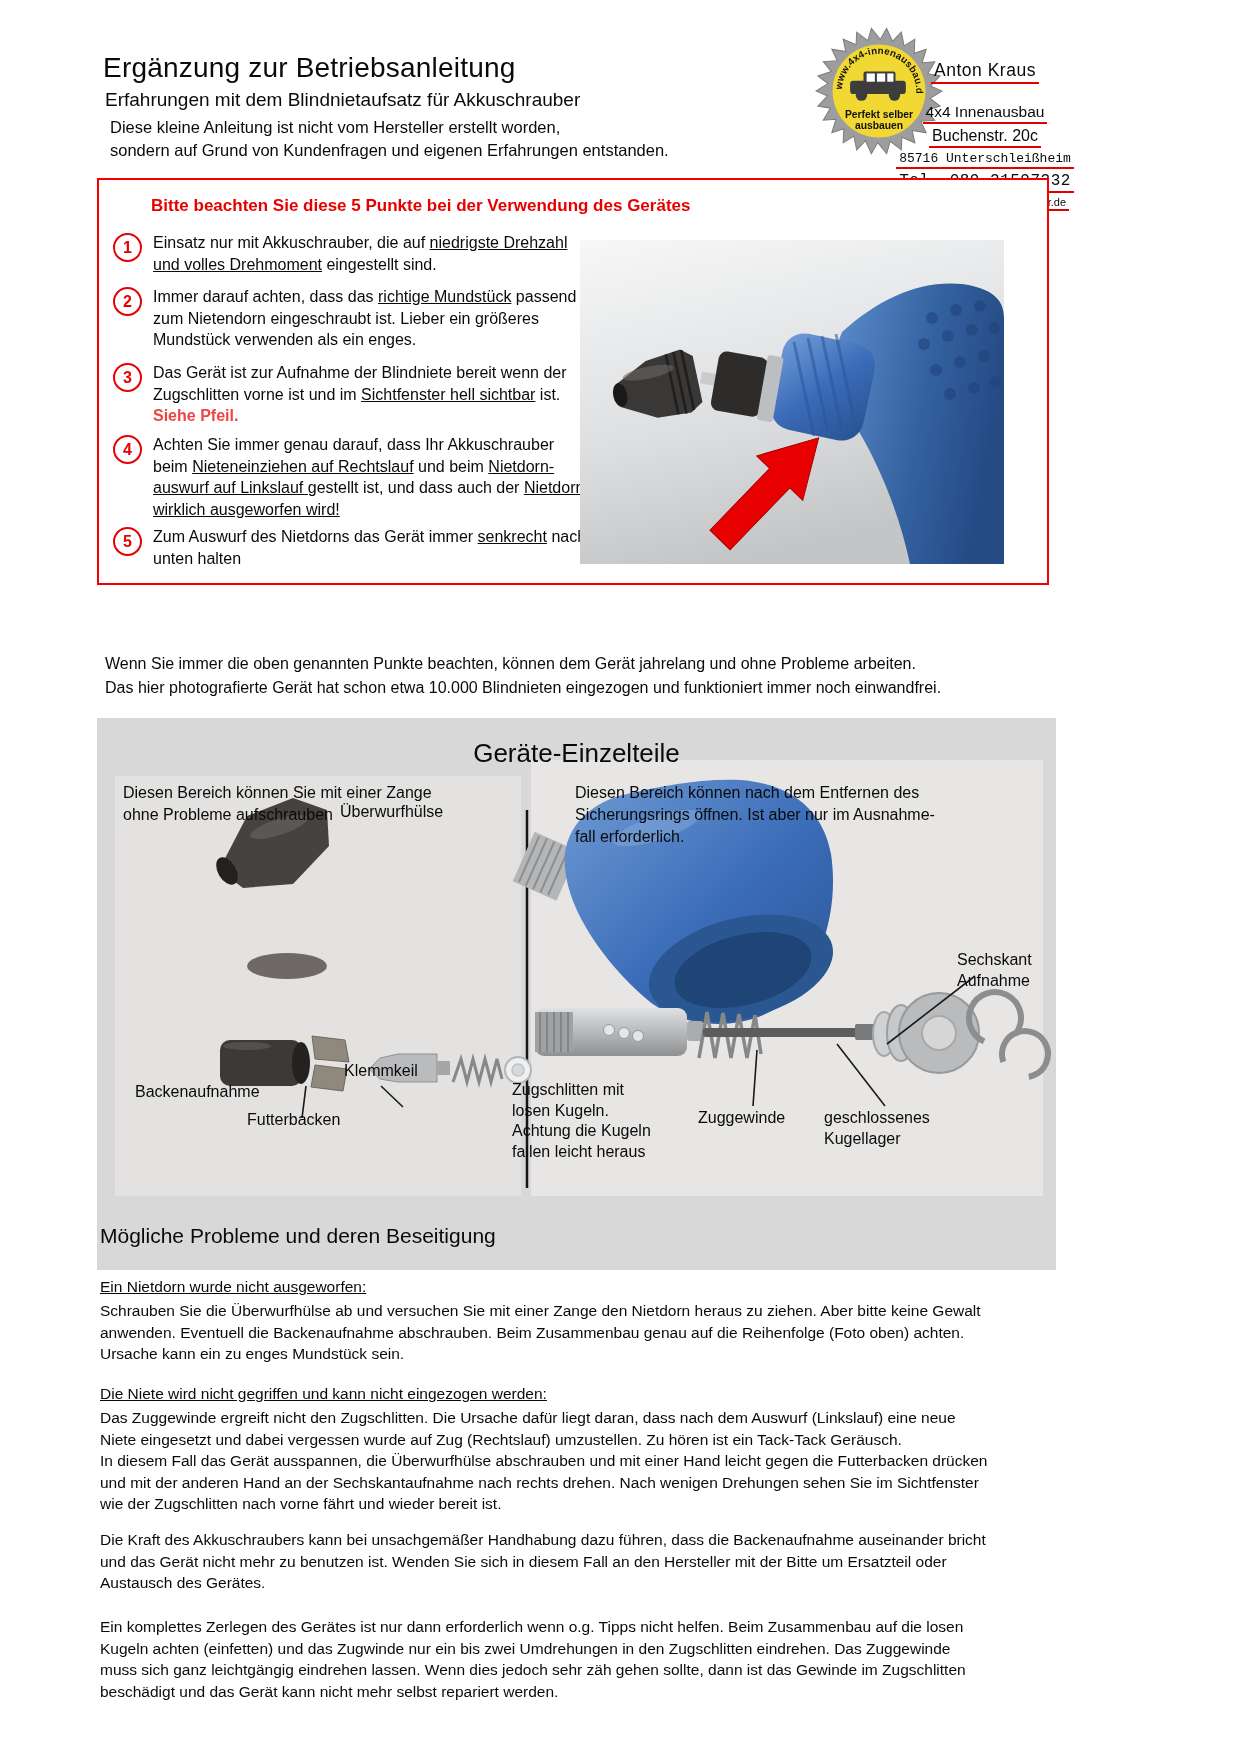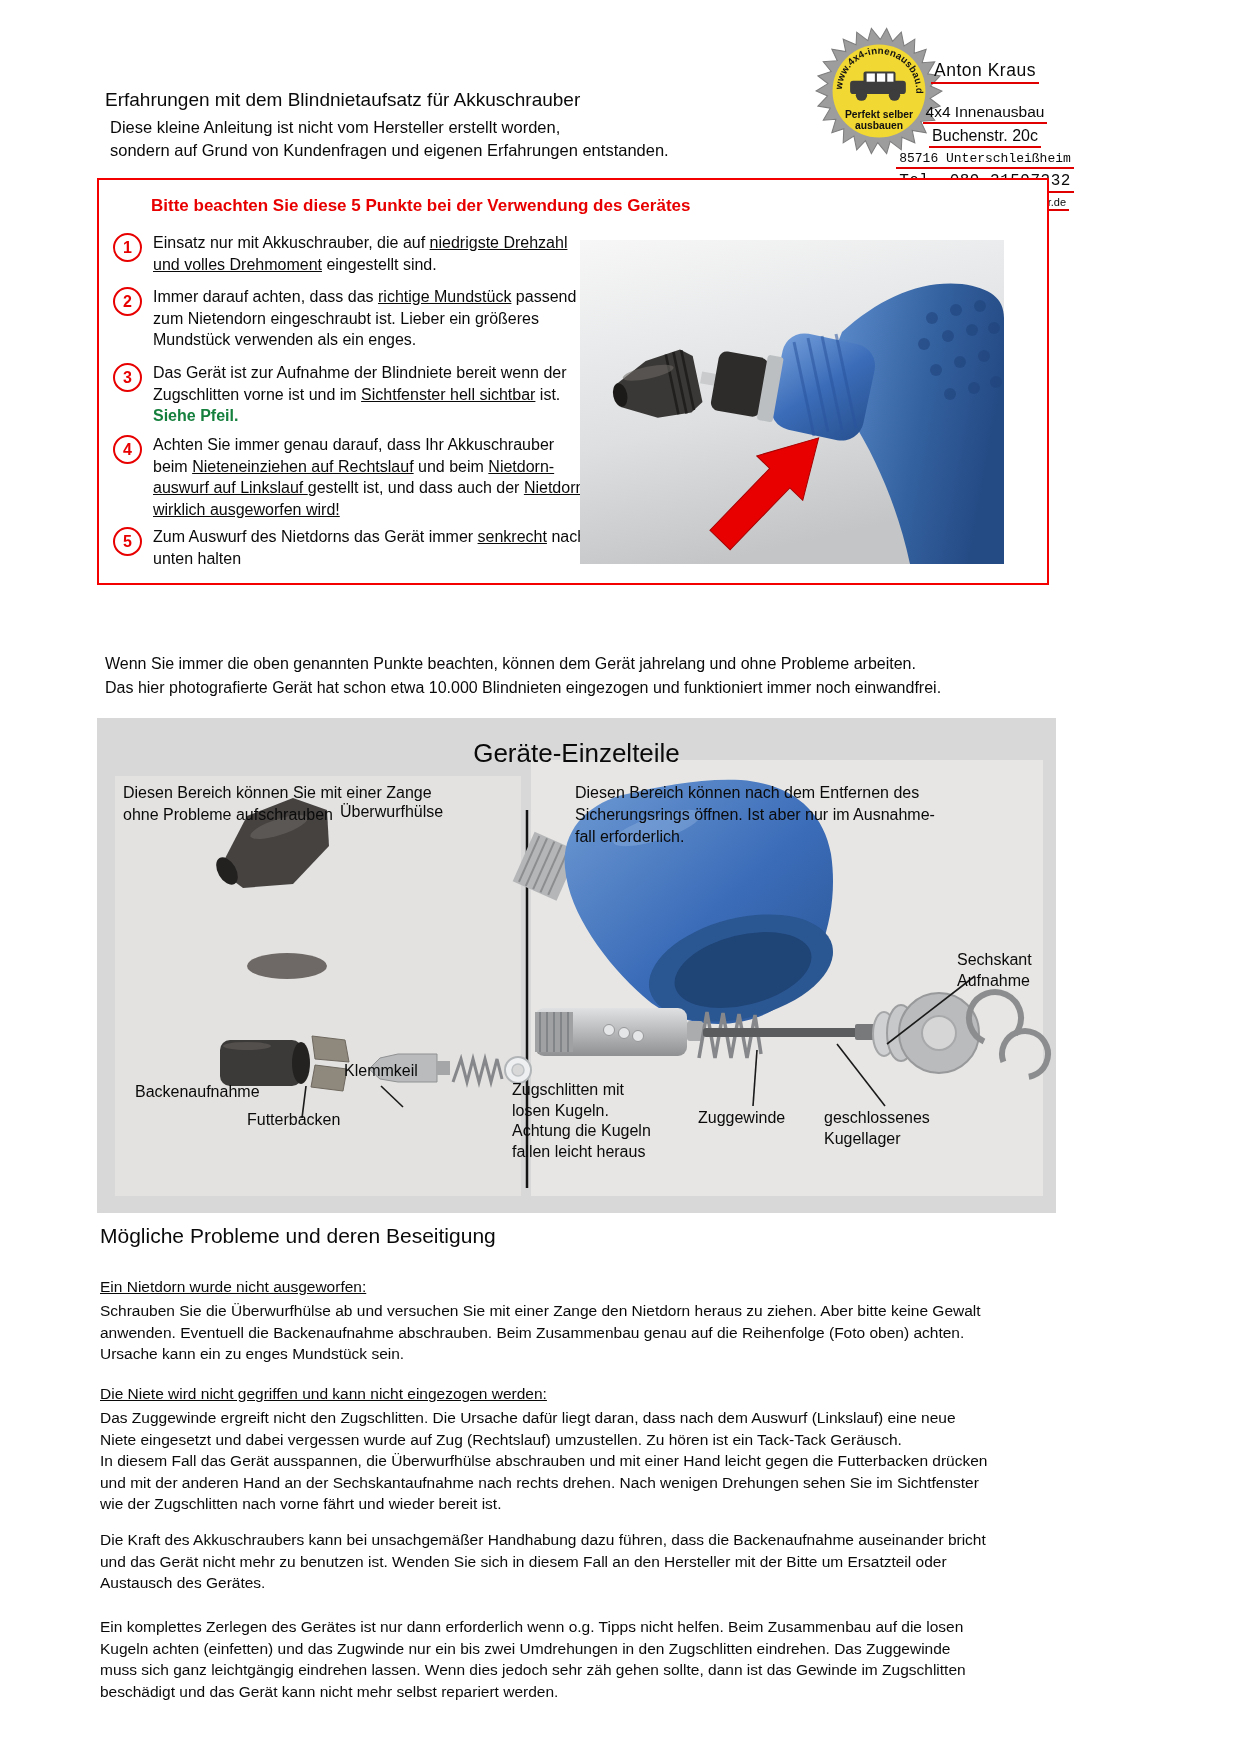--- a/index.html
+++ b/index.html
@@ -23,29 +23,29 @@
   .c-mail{font-size:11px;}
 
   
   .warnbox{left:97px;top:178px;width:948px;height:403px;border:2px solid #f40000;background:#fff;}
   .warn-title{position:absolute;left:52px;top:16px;color:#e80000;font-weight:bold;font-size:17px;}
   .point{position:absolute;left:14px;display:flex;gap:11px;width:480px;}
   .pnum{flex:none;width:25px;height:25px;border:2px solid #e80000;border-radius:50%;color:#e80000;
         font-weight:bold;font-size:16px;display:flex;align-items:center;justify-content:center;margin-top:1px;}
   .ptext{font-size:16px;line-height:21.5px;width:434px;}
   .u{text-decoration:underline;}
-  .rb{color:#15803d;font-weight:bold;}
+  .rb{color:#ef4444;font-weight:bold;}
   .pt1{top:52px}.pt2{top:106px}.pt3{top:182px}.pt4{top:254px}.pt5{top:346px}
   .photo1{position:absolute;left:481px;top:60px;width:424px;height:324px;}
 
   
   .intro{left:105px;top:652px;font-size:16px;line-height:24px;white-space:pre-line;}
 
   
-  .panel{left:97px;top:718px;width:959px;height:495px;background:#d8d8d8;}
+  .panel{left:97px;top:718px;width:959px;height:552px;background:#d8d8d8;}
   .panel-title{position:absolute;left:0;top:20px;width:100%;text-align:center;font-size:26px;}
   .panel-note{position:absolute;font-size:16px;line-height:22px;white-space:pre-line;}
   .note-left{left:26px;top:64px;}
   .note-right{left:478px;top:64px;}
   .plabel{position:absolute;font-size:16px;line-height:20.5px;white-space:pre-line;}
   .lbl-ueber{left:243px;top:84px;}
   .lbl-backen{left:38px;top:364px;}
   .lbl-futter{left:150px;top:392px;}
   .lbl-klemm{left:247px;top:343px;}
   .lbl-sechs{left:860px;top:232px;}
@@ -63,20 +63,21 @@
   .p2t{left:100px;top:1385px;}
   .p2b{left:100px;top:1407px;}
   .p3b{left:100px;top:1529px;}
   .p4b{left:100px;top:1616px;}
 </style>
 </head>
 <body>
 
 <div class="page">
 
+  <div class="abs doc-title">Ergänzung zur Betriebsanleitung</div>
   <div class="abs doc-subtitle">Erfahrungen mit dem Blindnietaufsatz für Akkuschrauber</div>
   <div class="abs doc-note">Diese kleine Anleitung ist nicht vom Hersteller erstellt worden,
 sondern auf Grund von Kundenfragen und eigenen Erfahrungen entstanden.</div>
 
   <div class="abs logo">
     <svg width="128" height="130" viewBox="0 0 124 124">
       <polygon id="blade-poly" fill="#9d9d9d" stroke="#7d7d7d" stroke-width="1" points="123.0,62.0 111.5,69.2 121.2,76.6 108.3,80.9 116.0,90.3 102.5,91.4 107.7,102.5 94.2,100.2 96.7,112.2 84.2,106.8 83.6,119.0 72.8,110.8 69.4,122.6 60.8,112.0 54.6,122.6 48.9,110.2 40.4,119.0 37.7,105.7 27.3,112.2 27.9,98.6 16.3,102.5 20.2,89.4 8.0,90.3 14.8,78.6 2.8,76.6 12.2,66.8 1.0,62.0 12.5,54.8 2.8,47.4 15.7,43.1 8.0,33.7 21.5,32.6 16.3,21.5 29.8,23.8 27.3,11.8 39.8,17.2 40.4,5.0 51.2,13.2 54.6,1.4 63.2,12.0 69.4,1.4 75.1,13.8 83.6,5.0 86.3,18.3 96.7,11.8 96.1,25.4 107.7,21.5 103.8,34.6 116.0,33.7 109.2,45.4 121.2,47.4 111.8,57.2"></polygon>
       <circle cx="62" cy="62" r="45" fill="#f2d832"></circle>
       <defs>
           <path id="txtarc" d="M 26,62 A 36,36 0 1 1 98,62" fill="none"></path>

